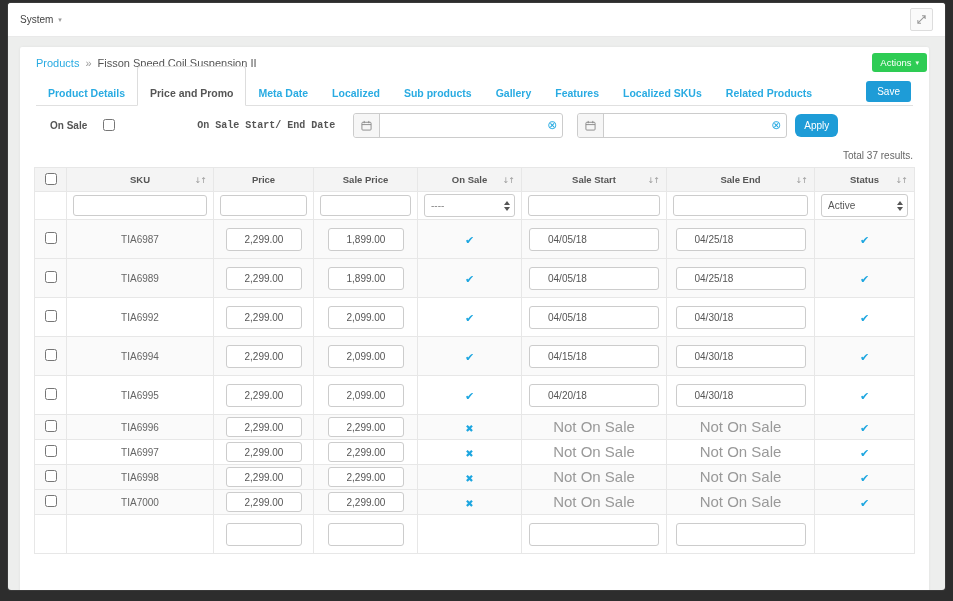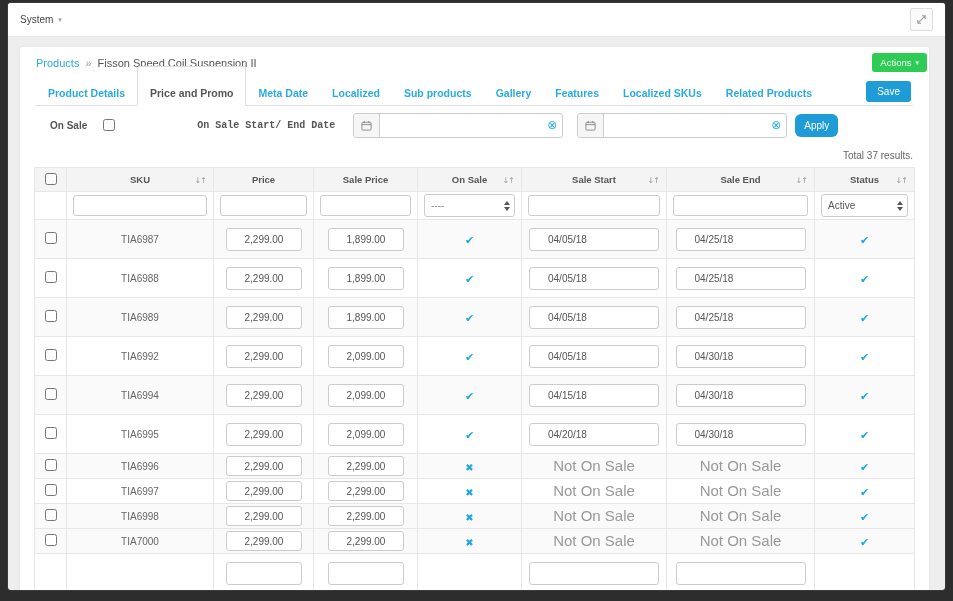--- a/index.html
+++ b/index.html
@@ -233,30 +233,20 @@
               <tr class="row-tall odd">
     <td class="c-cb"><input type="checkbox" style=""></td>
     <td class="c-sku"><span>TIA6987</span></td>
     <td><input class="txt price-input" value="2,299.00" style=""></td>
     <td><input class="txt price-input" value="1,899.00" style=""></td>
     <td><span class="mark">✔</span></td>
     <td><input class="txt date-input" value="04/05/18" style=""></td>
     <td><input class="txt date-input" value="04/25/18" style=""></td>
     <td><span class="mark">✔</span></td>
   </tr>
-              <tr class="row-tall">
-    <td class="c-cb"><input type="checkbox" style=""></td>
-    <td class="c-sku"><span>TIA6988</span></td>
-    <td><input class="txt price-input" value="2,299.00" style=""></td>
-    <td><input class="txt price-input" value="1,899.00" style=""></td>
-    <td><span class="mark">✔</span></td>
-    <td><input class="txt date-input" value="04/05/18" style=""></td>
-    <td><input class="txt date-input" value="04/25/18" style=""></td>
-    <td><span class="mark">✔</span></td>
-  </tr>
               <tr class="row-tall odd">
     <td class="c-cb"><input type="checkbox" style=""></td>
     <td class="c-sku"><span>TIA6989</span></td>
     <td><input class="txt price-input" value="2,299.00" style=""></td>
     <td><input class="txt price-input" value="1,899.00" style=""></td>
     <td><span class="mark">✔</span></td>
     <td><input class="txt date-input" value="04/05/18" style=""></td>
     <td><input class="txt date-input" value="04/25/18" style=""></td>
     <td><span class="mark">✔</span></td>
   </tr>

